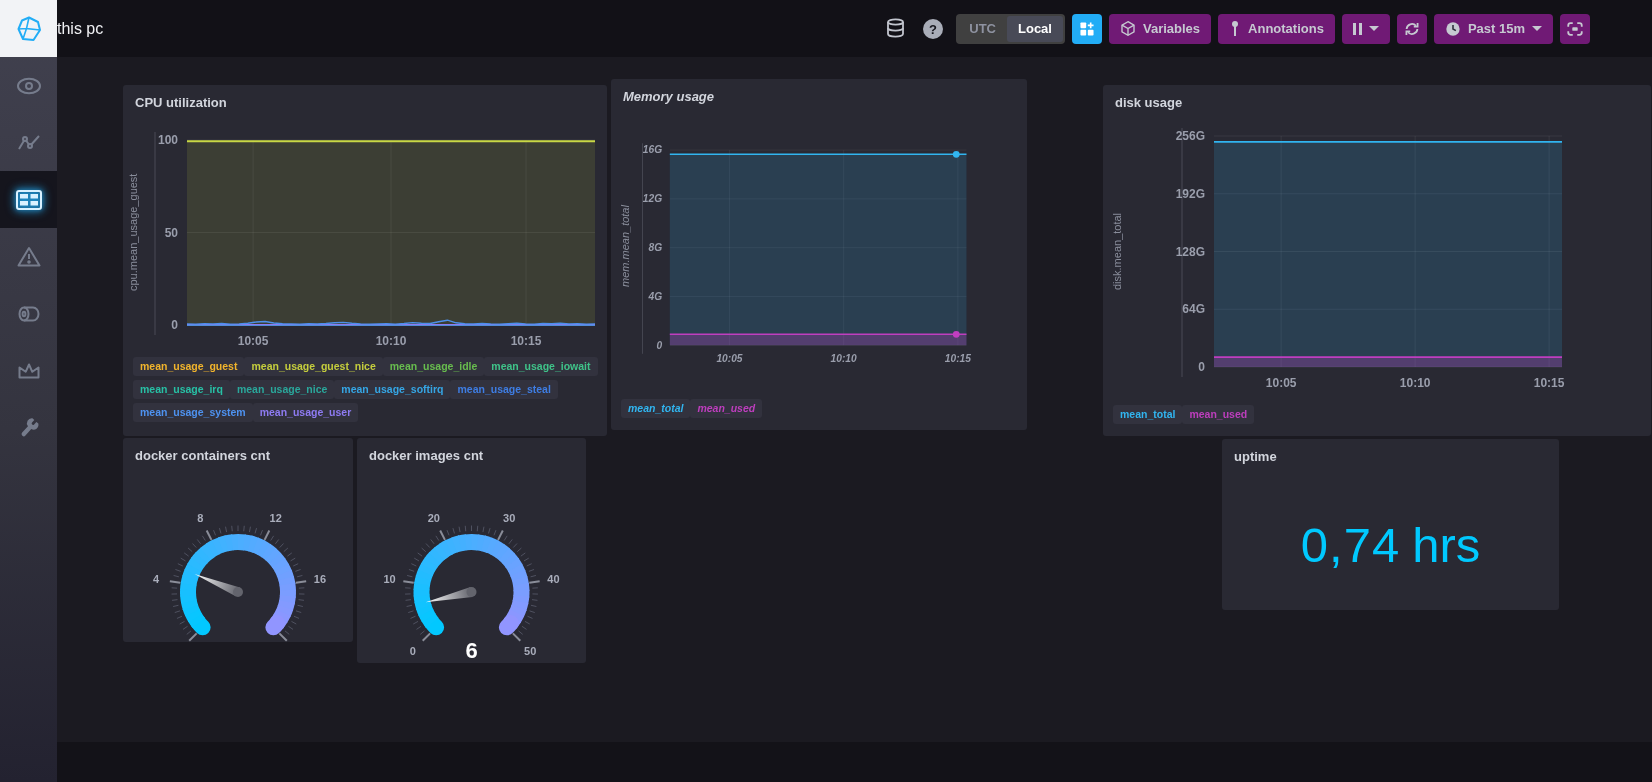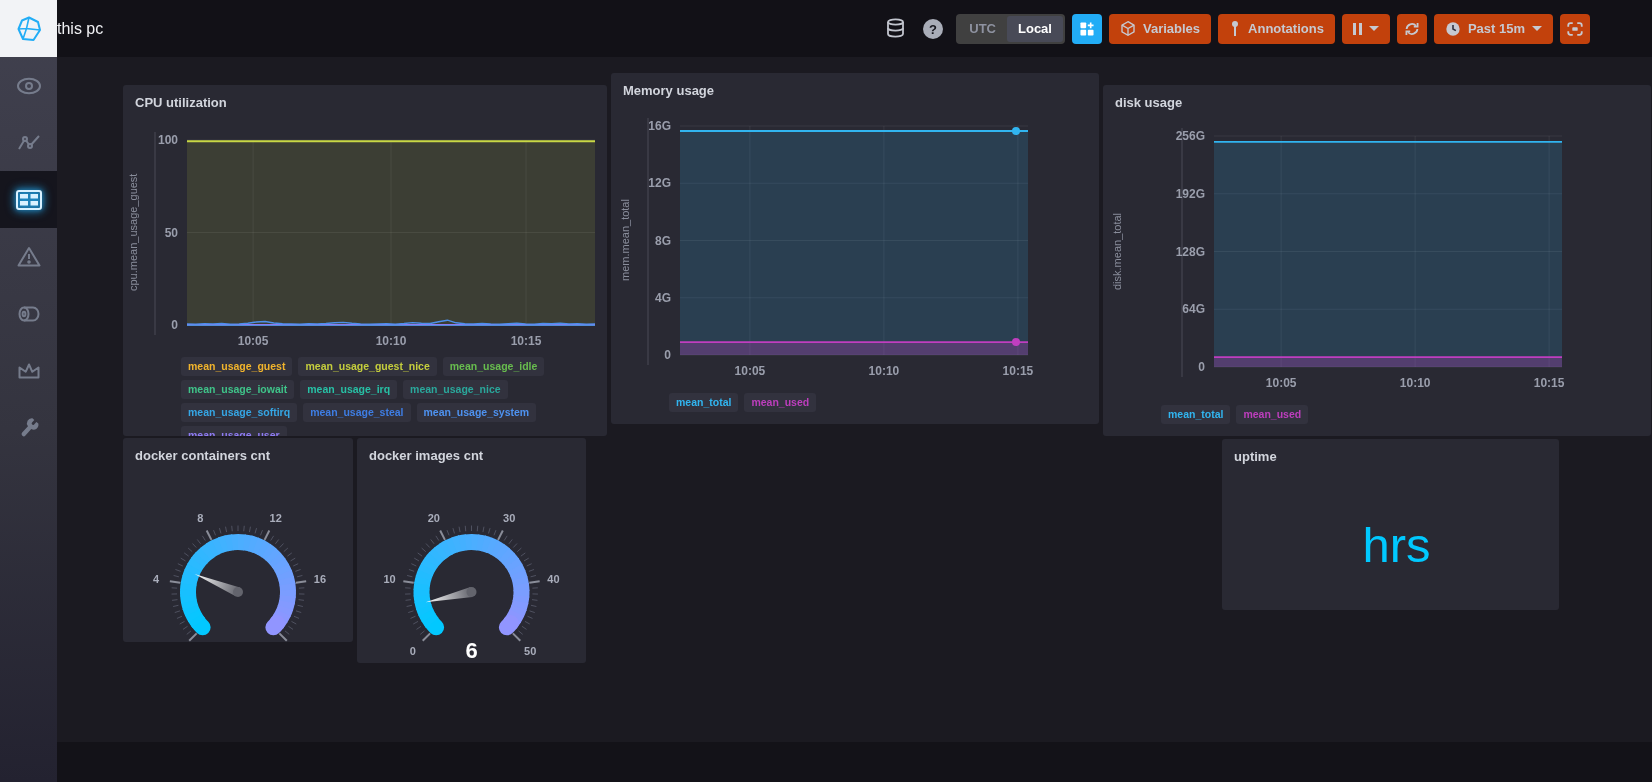--- a/index.html
+++ b/index.html
@@ -6,21 +6,21 @@
   html,body { width:1652px; height:782px; overflow:hidden; }
   body { background:#1b1a21; font-family:"Liberation Sans","DejaVu Sans",sans-serif; position:relative; }
   svg text { font-family:"Liberation Sans","DejaVu Sans",sans-serif; }
 
   
   .header { position:absolute; left:57px; top:0; right:0; height:57px; background:#121117;
             display:flex; align-items:center; z-index:6; }
   .page-title { color:#f0f1f4; font-size:16px; font-weight:400; }
   .hright { margin-left:auto; margin-right:62px; display:flex; align-items:center; gap:7px; }
   .bareicon { color:#c2c5ce; display:flex; align-items:center; padding:0 5px; cursor:pointer; }
-  .hbtn { height:30px; background:#c2410c; border-radius:4px; display:flex; align-items:center;
+  .hbtn { height:30px; background:#701a75; border-radius:4px; display:flex; align-items:center;
           gap:7px; padding:0 11px; color:#c6c9d1; font-size:13px; font-weight:700; cursor:pointer; }
   .hbtn.square { width:30px; padding:0; justify-content:center; }
   .hbtn.blue { background:#22adf6; color:#fff; }
   .tz { background:#404040; border-radius:4px; padding:2px; display:flex; }
   .tz-opt { height:26px; padding:0 11px; border-radius:3px; display:flex; align-items:center;
             font-size:13px; font-weight:700; color:#8e92a0; cursor:pointer; }
   .tz-opt.sel { background:#484a57; color:#fff; }
   .caret { width:0; height:0; border-left:5px solid transparent; border-right:5px solid transparent;
            border-top:5px solid currentColor; }
   .pausebars { display:flex; gap:3px; }
@@ -36,21 +36,21 @@
   .nav.active svg { filter:drop-shadow(0 0 5px rgba(34,173,246,.95)) drop-shadow(0 0 2px rgba(34,173,246,.7)); }
 
   .bottom-strip { position:absolute; left:57px; top:742px; right:0; height:40px; background:#131218; }
 
   
   .panel { position:absolute; background:#292933; border-radius:3px; overflow:hidden; }
   .ptitle { position:absolute; left:12px; top:10px; color:#d2d5dd; font-size:13px; font-weight:700; cursor:move; }
   .chart { position:absolute; inset:0; width:100%; height:100%; }
   .ylab { position:absolute; writing-mode:vertical-rl; transform:rotate(180deg);
           color:#8a8e9c; font-size:11px; display:flex; align-items:center; justify-content:center; }
-  .legend { position:absolute; left:10px; right:6px; display:flex; flex-wrap:wrap; gap:4px 6px;margin-left:48px; }
+  .legend { position:absolute; left:10px; right:6px; display:flex; flex-wrap:wrap; gap:4px 0; }
   .chip { background:#32323e; border-radius:3px; padding:3px 7px 4px; font-size:10.5px; font-weight:700;
           line-height:1.15; cursor:pointer; white-space:nowrap; }
 
   .gauge-svg { position:absolute; left:0; top:36px; }
   .stat-wrap { position:absolute; inset:0; display:flex; align-items:center; justify-content:center; padding-top:40px; }
   .stat-val { font-size:49px; font-weight:300; letter-spacing:1px; }
   .stat-unit { font-size:49px; font-weight:300; margin-left:12px; }
 </style>
 </head>
 <body>
@@ -227,21 +227,21 @@
       <span class="chip" style="color: rgb(63, 195, 137);">mean_usage_iowait</span>
       <span class="chip" style="color: rgb(39, 192, 165);">mean_usage_irq</span>
       <span class="chip" style="color: rgb(42, 167, 155);">mean_usage_nice</span>
       <span class="chip" style="color: rgb(53, 166, 229);">mean_usage_softirq</span>
       <span class="chip" style="color: rgb(62, 125, 227);">mean_usage_steal</span>
       <span class="chip" style="color: rgb(78, 146, 240);">mean_usage_system</span>
       <span class="chip" style="color: rgb(142, 123, 242);">mean_usage_user</span>
     </div>
 </div>
 
-<div class="panel" style="left:611px; top:73px; width:488px; height:351px;">
+<div class="panel" style="left:611px; top:79px; width:416px; height:351px;font-style:italic;">
   <div class="ptitle">Memory usage</div>
   <div class="ylab" style="left:8px; top:53px; height:229px;">mem.mean_total</div>
   <svg class="chart" id="chart-mem" viewBox="0 0 488 351">
       <line x1="37" y1="45" x2="37" y2="292" stroke="#4a4b57" stroke-width="1"></line>
       <line x1="69" y1="282" x2="417" y2="282" stroke="rgba(255,255,255,0.07)" stroke-width="1"></line>
       <text x="60" y="286" text-anchor="end" fill="#9a9eac" font-size="12" font-weight="700">0</text>
       <line x1="69" y1="224.75" x2="417" y2="224.75" stroke="rgba(255,255,255,0.07)" stroke-width="1"></line>
       <text x="60" y="228.75" text-anchor="end" fill="#9a9eac" font-size="12" font-weight="700">4G</text>
       <line x1="69" y1="167.5" x2="417" y2="167.5" stroke="rgba(255,255,255,0.07)" stroke-width="1"></line>
       <text x="60" y="171.5" text-anchor="end" fill="#9a9eac" font-size="12" font-weight="700">8G</text>
@@ -516,15 +516,16 @@
       </linearGradient>
       <polygon points="113.40928379301728,113.12041619030626 68.63191218887889,128.2527323456375 115.59071620698272,122.87958380969374" fill="url(#gauge-images-ng)"></polygon>
       <circle cx="114.5" cy="118" r="5" fill="#63646d"></circle>
       <text x="114.5" y="184" text-anchor="middle" fill="#ffffff" font-size="22" font-weight="600">6</text>
     </svg>
 </div>
 
 <div class="panel" style="left:1222px; top:439px; width:337px; height:171px;">
   <div class="ptitle">uptime</div>
   <div class="stat-wrap">
+    <span class="stat-val" id="stat-val" style="color: rgb(0, 201, 255);">0,74</span>
     <span class="stat-unit" id="stat-unit" style="color: rgb(0, 201, 255);">hrs</span>
   </div>
 </div>
 
 </body></html>

